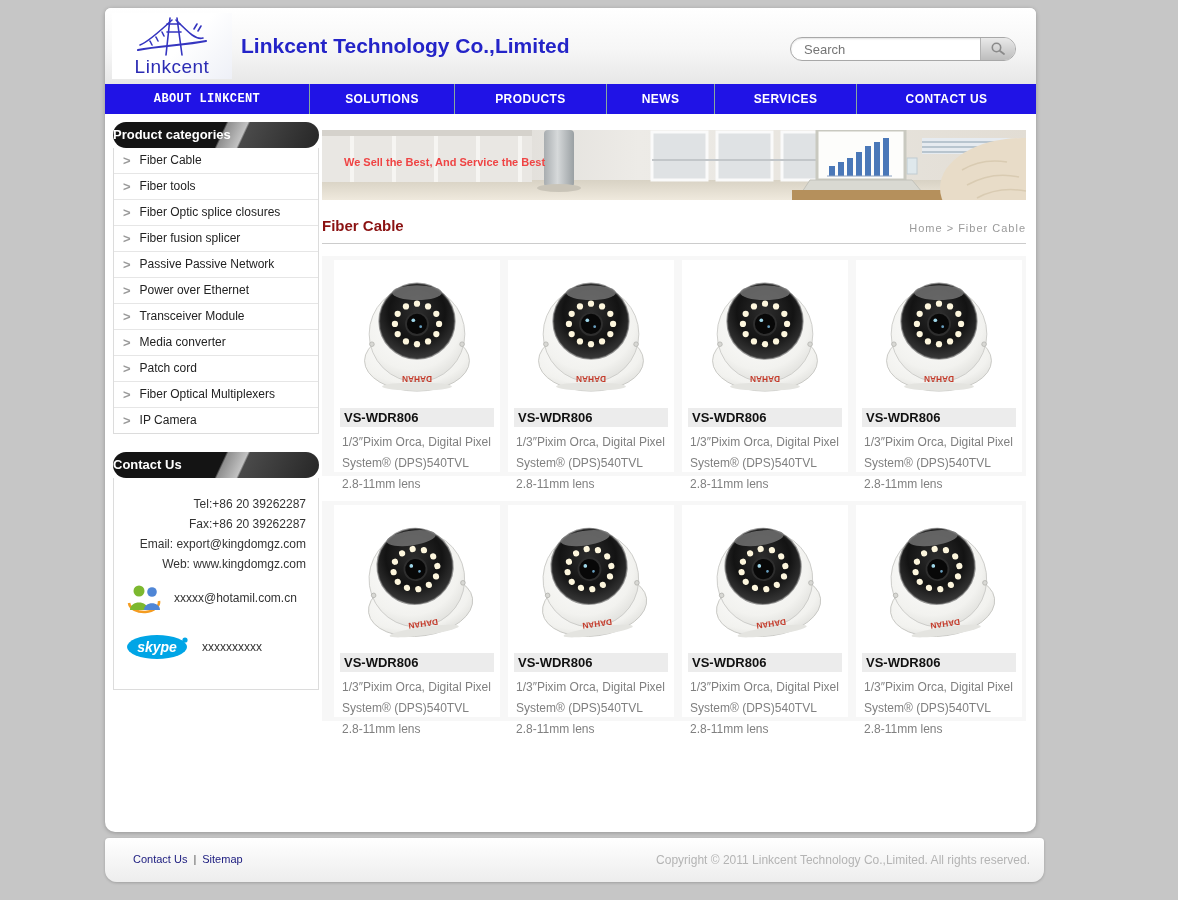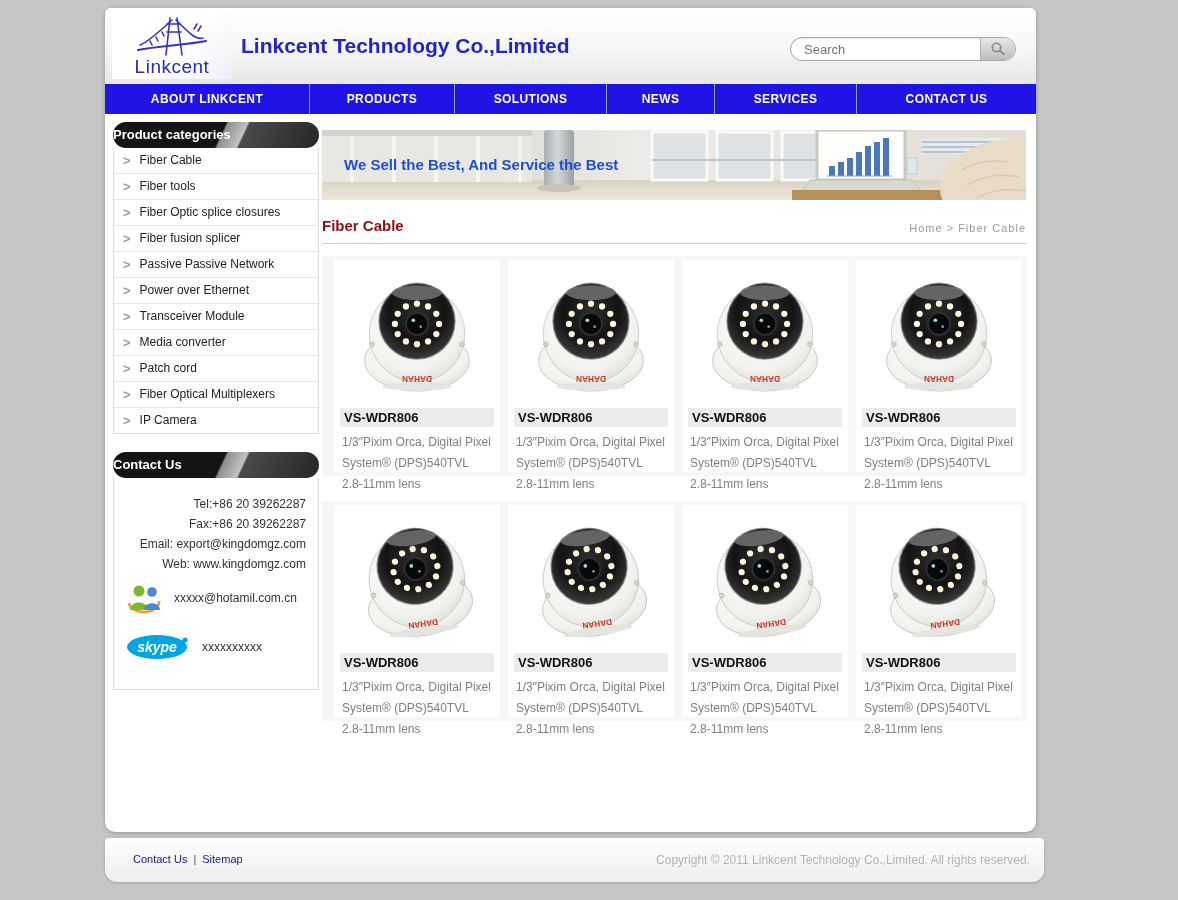--- a/index.html
+++ b/index.html
@@ -25,21 +25,21 @@
     background:#fff;overflow:hidden;box-shadow:inset 0 1px 2px rgba(0,0,0,.12);}
   .search-pill input{flex:1;border:0;outline:0;padding:0 0 0 13px;font-size:13px;color:#666;
     background:transparent;font-family:"Liberation Sans",sans-serif;}
   .search-btn{width:36px;height:22px;border-left:1px solid #b3b3b3;cursor:pointer;
     background:linear-gradient(180deg,#e9e9e9,#bdbdbd);display:flex;align-items:center;justify-content:center;}
 
   
   .nav{position:absolute;left:0;top:76px;width:931px;height:30px;background:#2013e6;display:flex;}
   .nav-item{box-sizing:border-box;height:30px;line-height:30px;text-align:center;color:#fff;
     font-weight:bold;font-size:12px;letter-spacing:.4px;border-right:1px solid #86a89e;cursor:pointer;}
-  .nav-item:nth-child(1){width:205px;}
+  .nav-item:nth-child(1){width:205px;font-family:Liberation Mono, monospace;}
   .nav-item:nth-child(2){width:145px;}
   .nav-item:nth-child(3){width:152px;}
   .nav-item:nth-child(4){width:108px;}
   .nav-item:nth-child(5){width:142px;}
   .nav-item:nth-child(6){width:179px;border-right:0;}
 
   
   .sidebar{position:absolute;left:8px;top:114px;width:206px;}
   .side-header{box-sizing:border-box;height:26px;line-height:26px;color:#fff;font-weight:bold;
     font-size:13px;padding-left:0;
@@ -53,21 +53,21 @@
   .contact-box{box-sizing:border-box;border:1px solid #dcdcdc;border-top:0;background:#fff;
     height:212px;padding:16px 12px 0;font-size:12px;color:#333;text-align:right;}
   .c-line{line-height:20px;}
   .msn-row{display:flex;align-items:center;gap:12px;margin-top:8px;}
   .skype-row{display:flex;align-items:center;gap:10px;margin-top:20px;}
 
   
   .main{position:absolute;left:217px;top:114px;width:704px;}
   .banner{position:relative;margin-top:8px;height:70px;overflow:hidden;}
   .banner svg{position:absolute;left:0;top:0;}
-  .slogan{position:absolute;left:22px;top:26px;font-size:15px;font-weight:bold;color:#1d4ed8;}
+  .slogan{position:absolute;left:22px;top:26px;font-size:11px;font-weight:bold;color:#ef4444;}
   .head-row{margin-top:17px;display:flex;justify-content:space-between;align-items:flex-end;
     border-bottom:1px solid #ccc;padding-bottom:9px;}
   .page-title{font-size:15px;font-weight:bold;color:#8b1212;}
   .breadcrumb{font-size:11px;color:#9a9a9a;letter-spacing:1px;}
   .breadcrumb .bc-home{cursor:pointer;}
   .prod-row{margin-top:12px;background:#f7f7f7;padding:4px;display:flex;gap:8px;height:212px;box-sizing:content-box;justify-content:flex-end;}
   .prod-row.second{margin-top:25px;}
   .cell{width:166px;background:#fff;box-sizing:border-box;padding-top:2px;}
   .cam-wrap{height:146px;display:flex;align-items:center;justify-content:center;cursor:pointer;}
   svg.cam{width:138px;height:138px;}
@@ -169,22 +169,22 @@
               <circle cx="6.5" cy="6.5" r="4.2" fill="none" stroke="#8a8a8a" stroke-width="1.6"></circle>
               <line x1="10" y1="10" x2="14" y2="13" stroke="#8a8a8a" stroke-width="1.8" stroke-linecap="round"></line>
             </svg>
           </div>
         </div>
       </div>
     </div>
 
     <div class="nav">
       <div class="nav-item">ABOUT LINKCENT</div>
+      <div class="nav-item">SOLUTIONS</div>
       <div class="nav-item">PRODUCTS</div>
-      <div class="nav-item">SOLUTIONS</div>
       <div class="nav-item">NEWS</div>
       <div class="nav-item">SERVICES</div>
       <div class="nav-item">CONTACT US</div>
     </div>
 
     <div class="sidebar">
       <div class="side-header">Product categories</div>
       <div class="cat-list">
         <div class="cat-item">
             <span class="chev">&gt;</span>

